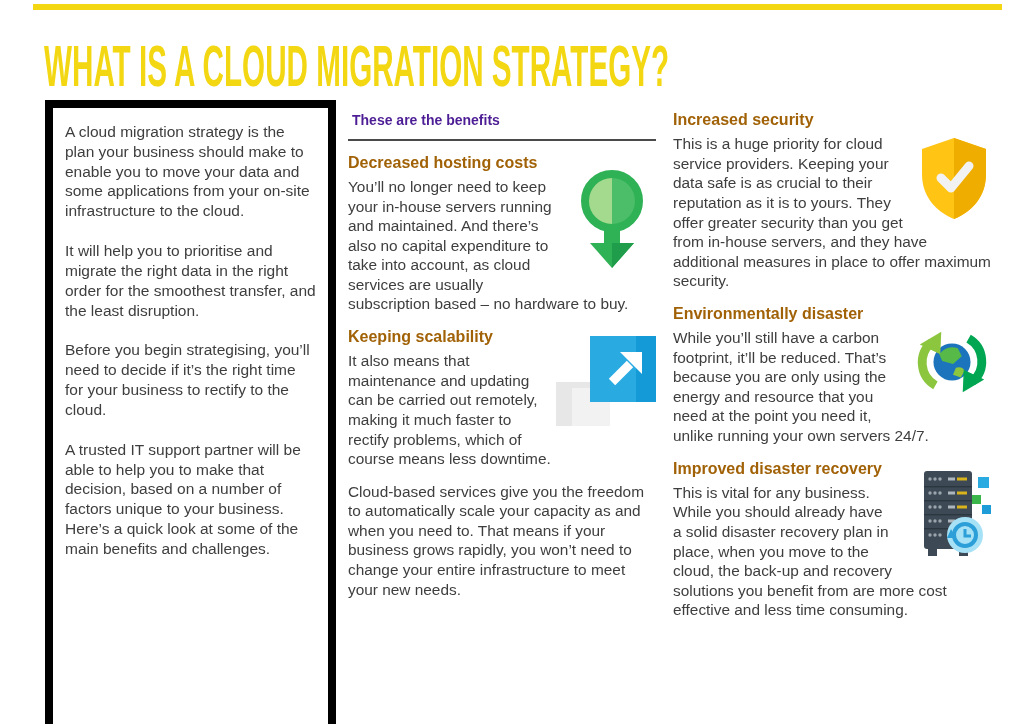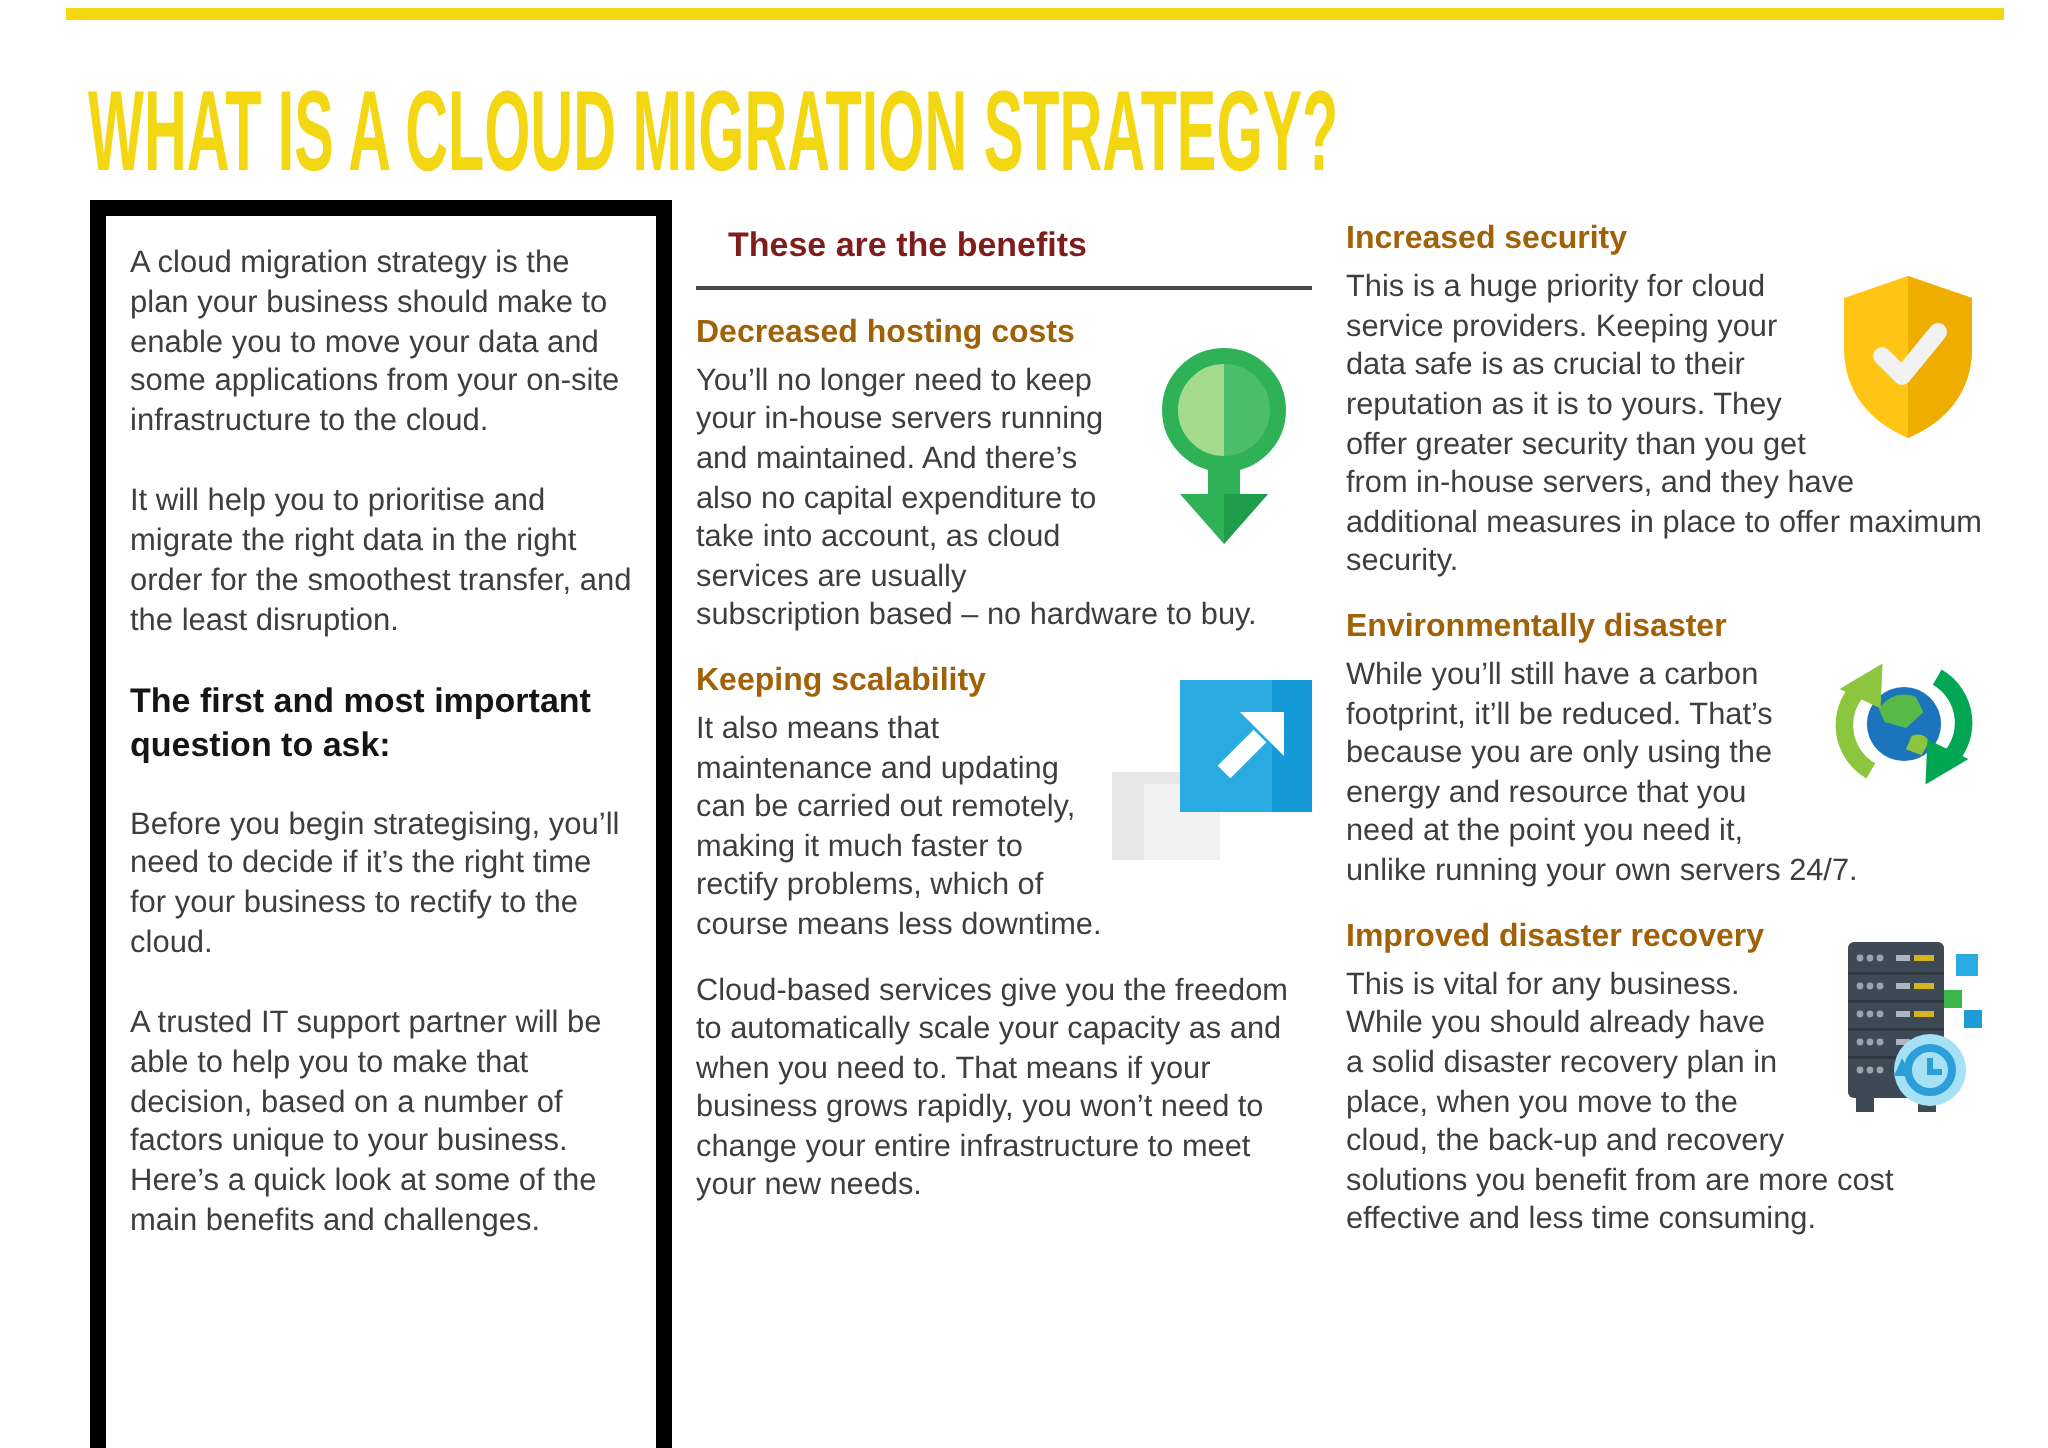--- a/index.html
+++ b/index.html
@@ -22,21 +22,21 @@
     box-sizing:border-box; border:8px solid #000000; background:#ffffff;
     padding:14px 12px 0 12px; font-size:15.5px; line-height:1.28;
   }
   .intro-box p { margin:0 0 20px 0; }
   .intro-box .lead { font-size:17px; font-weight:700; color:#151515; line-height:1.24; }
 
   .col { position:absolute; font-size:15.4px; line-height:1.27; }
   .col-mid  { left:348px; top:112px; width:308px; }
   .col-right{ left:673px; top:110px; width:319px; }
 
-  .benefits-header { margin:0 0 9px 16px; font-size:17px; font-weight:700; color:#7f1d1d; }
+  .benefits-header { margin:0 0 9px 4px; font-size:14px; font-weight:700; color:#4c1d95; }
   .rule { height:0; border-top:2px solid #4a4a4a; margin:0 0 12px 0; }
 
   .benefit { margin:0 0 13px 0; }
   .benefit::after { content:""; display:block; clear:both; }
   .benefit h3 { margin:0 0 4px 0; font-size:16px; font-weight:700; color:#a16207; }
   .benefit p { margin:0; }
   .benefit p + p { margin-top:13px; }
 
   .icon { float:right; display:block; }
   .icon svg { display:block; width:100%; height:100%; }
@@ -51,21 +51,20 @@
 
 <div class="page">
 
   <div class="top-bar"></div>
 
   <h1 class="title">WHAT IS A CLOUD MIGRATION STRATEGY?</h1>
 
   <div class="intro-box">
     <p>A cloud migration strategy is the plan your business should make to enable you to move your data and some applications from your on-site infrastructure to the cloud.</p>
     <p>It will help you to prioritise and migrate the right data in the right order for the smoothest transfer, and the least disruption.</p>
-    <p class="lead">The first and most important question to ask:</p>
     <p>Before you begin strategising, you’ll need to decide if it’s the right time for your business to rectify to the cloud.</p>
     <p>A trusted IT support partner will be able to help you to make that decision, based on a number of factors unique to your business. Here’s a quick look at some of the main benefits and challenges.</p>
   </div>
 
   <div class="col col-mid">
     <h2 class="benefits-header">These are the benefits</h2>
     <div class="rule"></div>
 
     <section class="benefit">
       <span class="icon icon-decrease">

